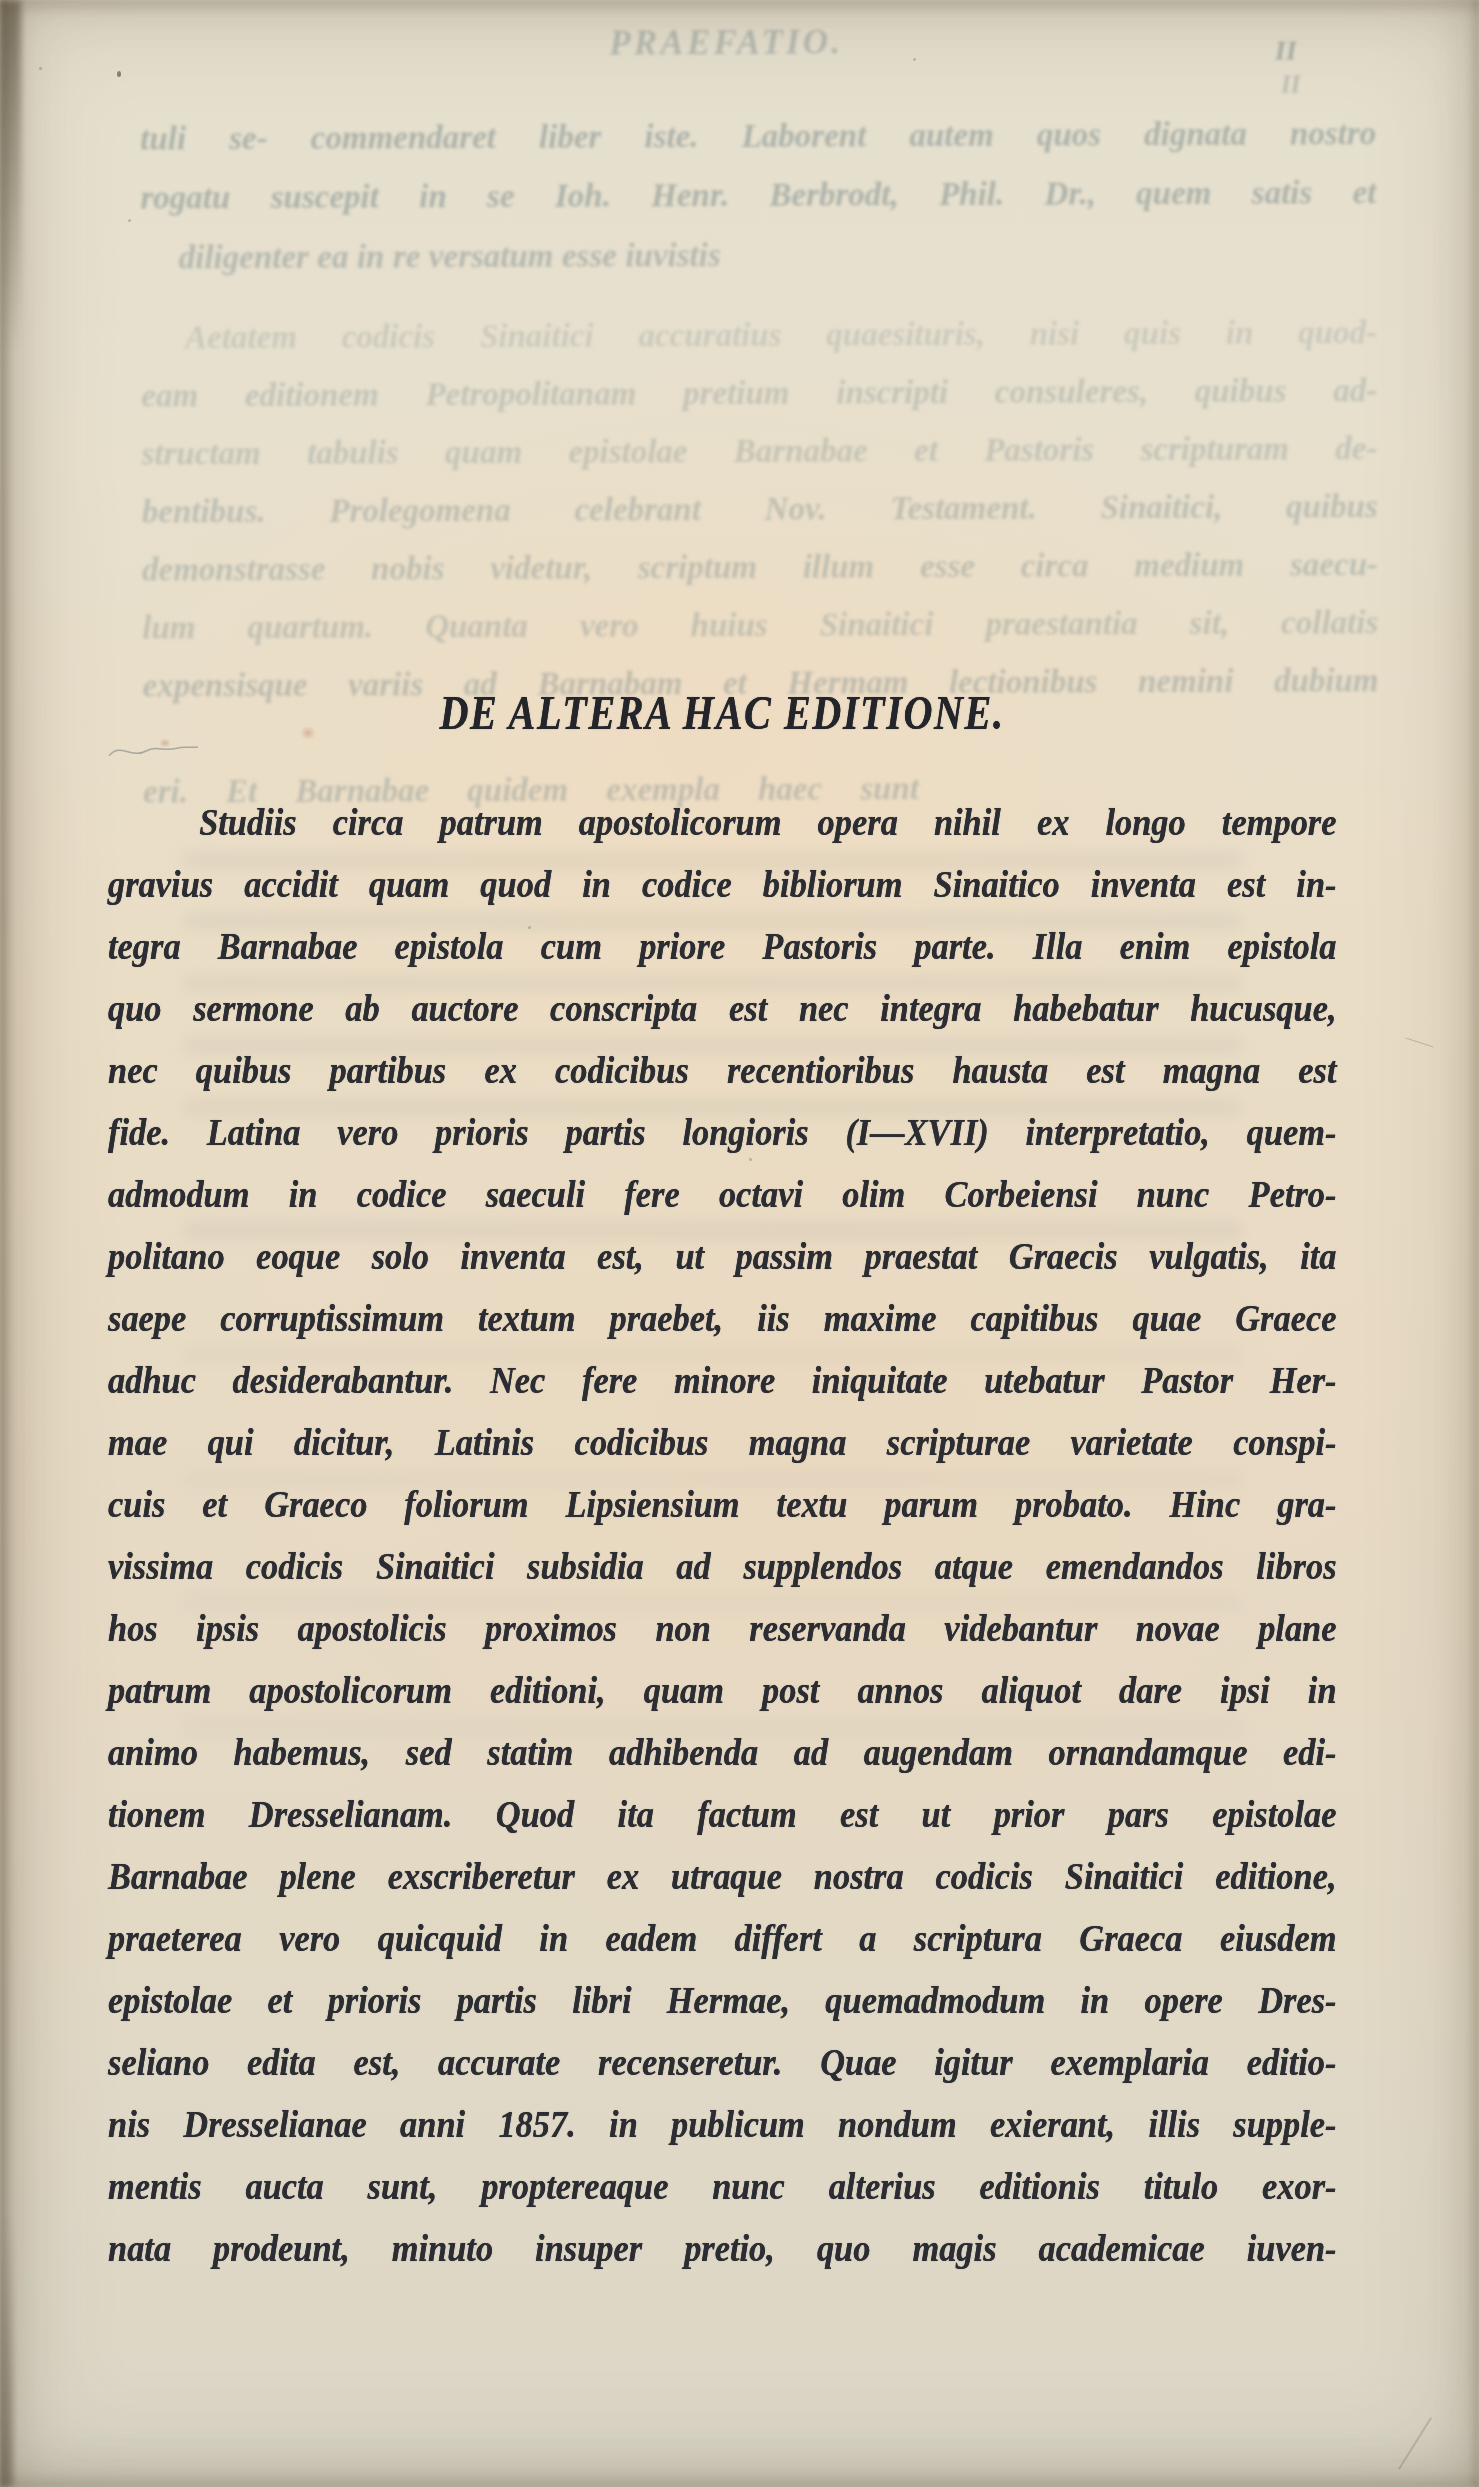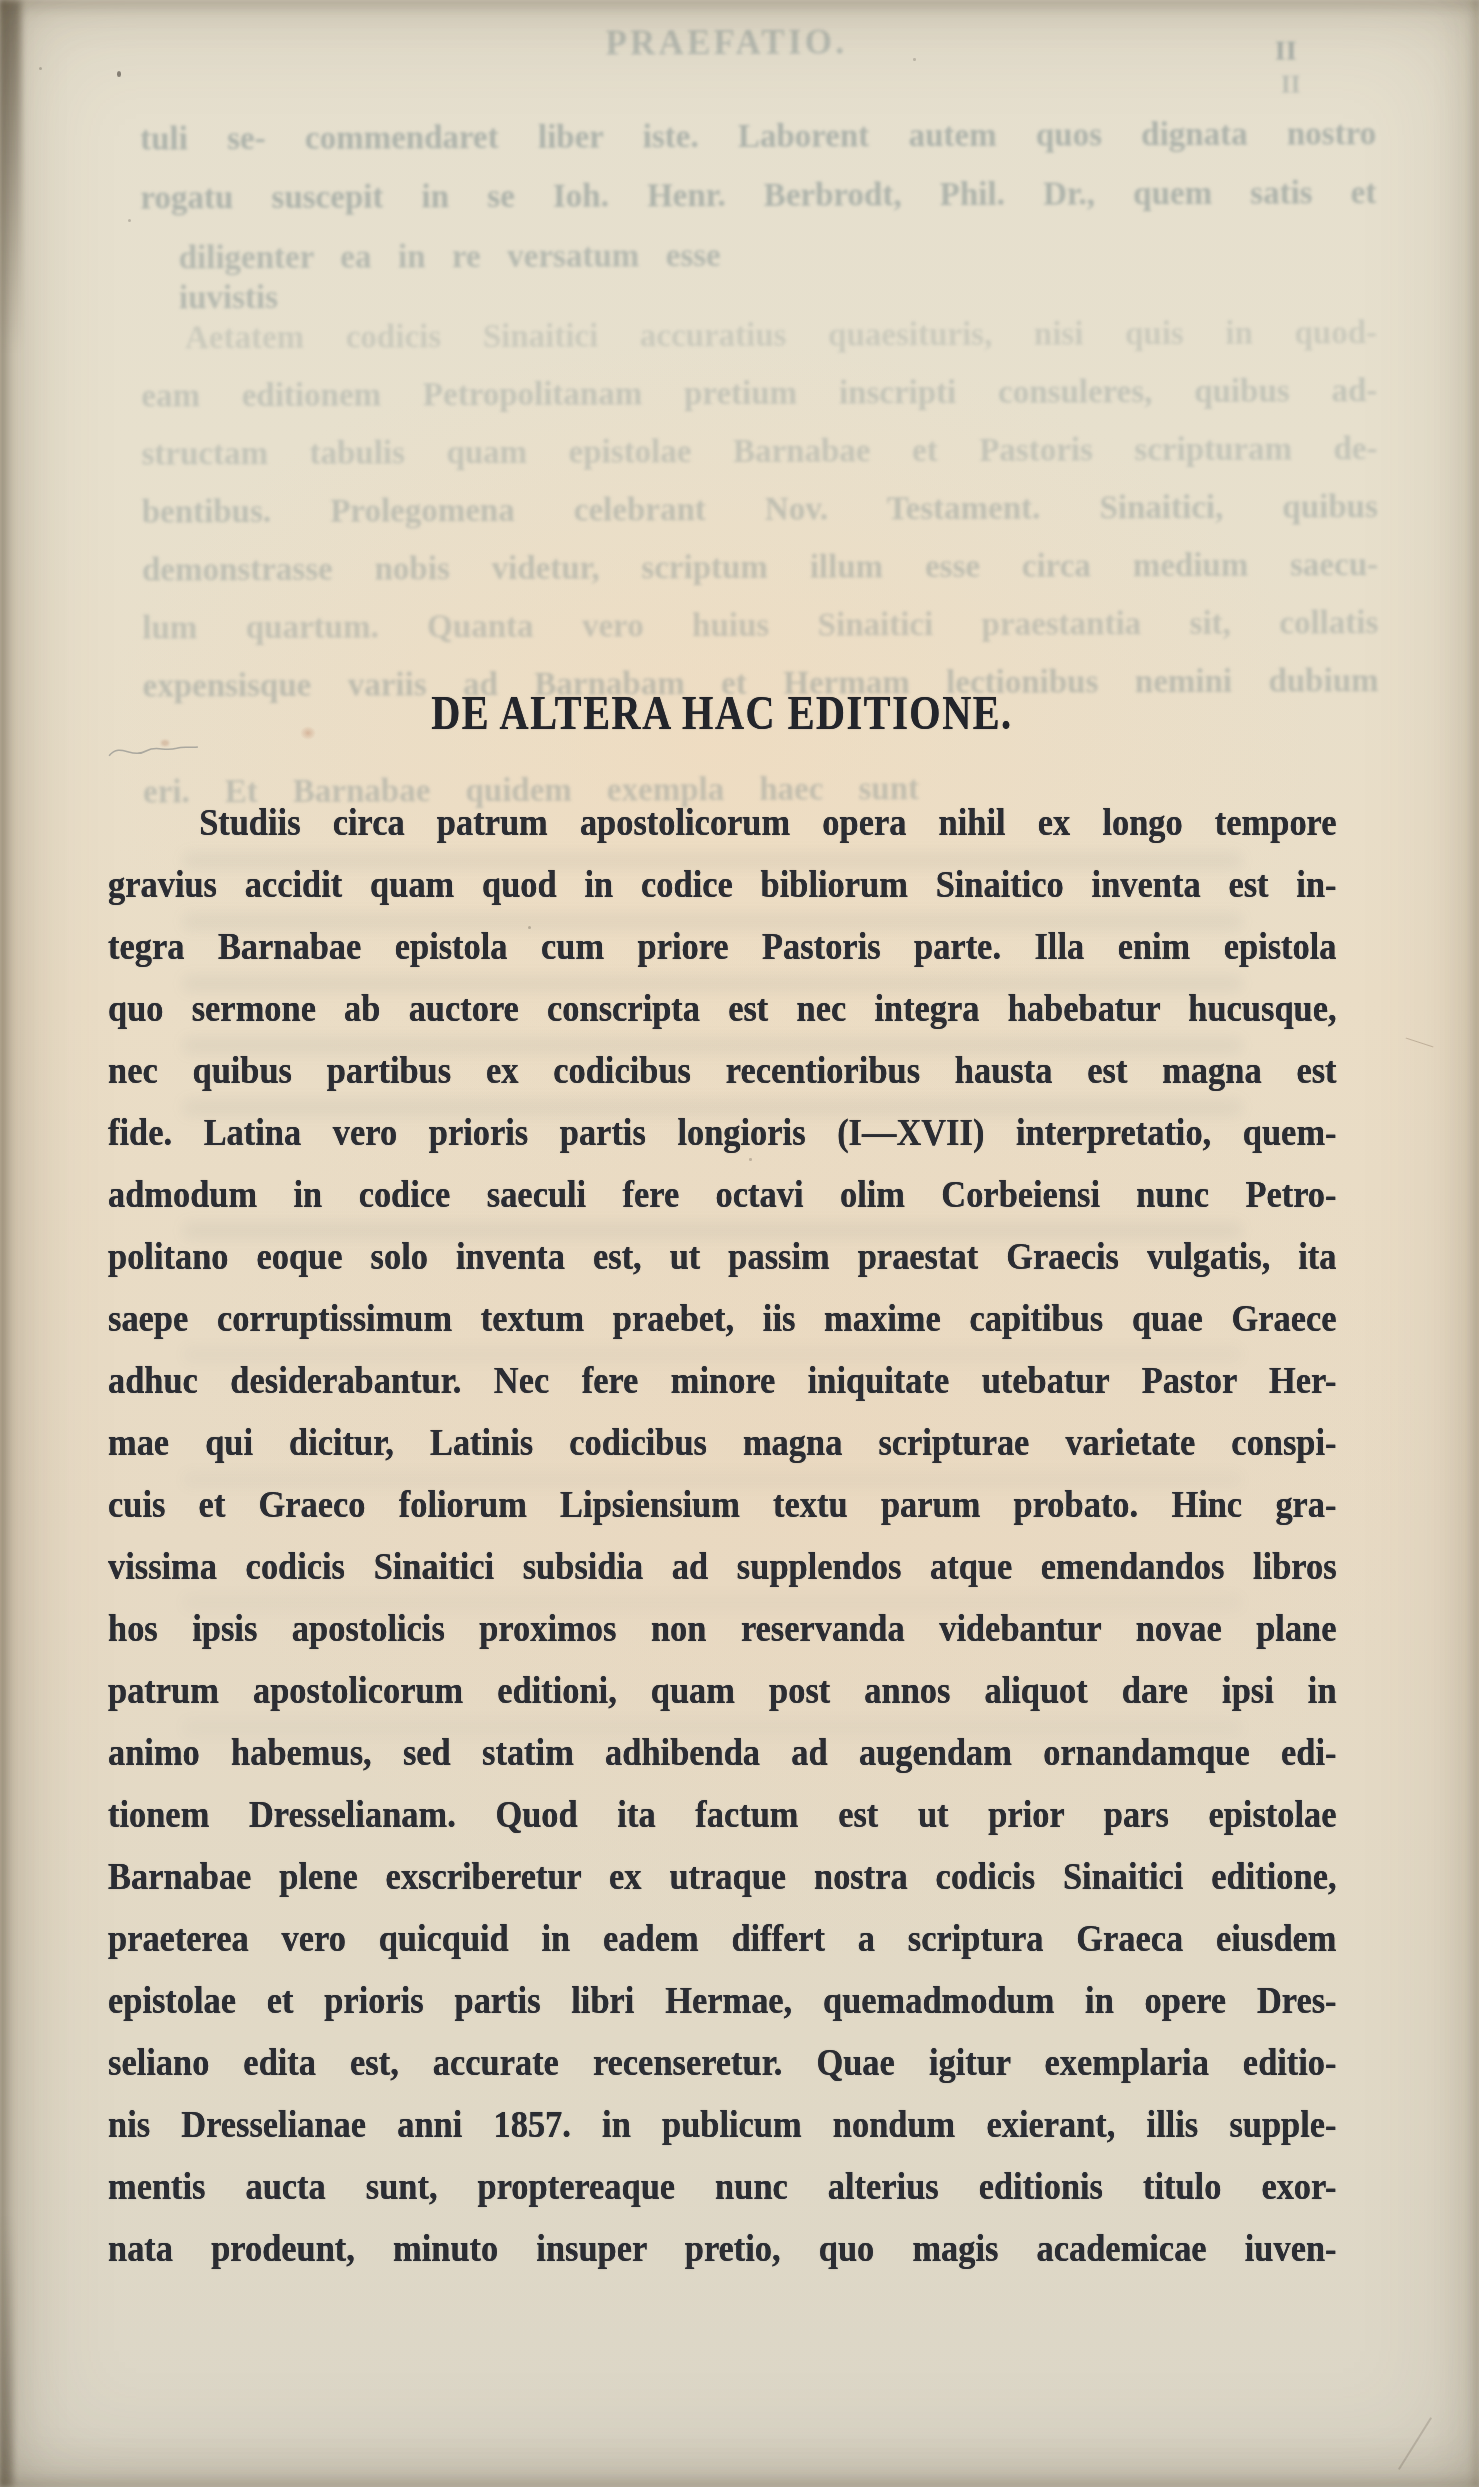--- a/index.html
+++ b/index.html
@@ -3,20 +3,21 @@
 <meta charset="utf-8">
 <style>
   html,body{margin:0;padding:0;background:#c9c4b4;}
   .page{
     position:relative;width:1479px;height:2487px;overflow:hidden;
     font-family:"Liberation Serif","DejaVu Serif",serif;
     background:
       radial-gradient(946px 631px at 48% 30%, rgba(243,219,188,.55), rgba(243,219,188,0) 65%),
       radial-gradient(883px 757px at 55% 58%, rgba(238,214,185,.38), rgba(238,214,185,0) 70%),
       linear-gradient(180deg,#e5dfce 0%,#e7e0cd 18%,#eaddc6 40%,#e7dac4 62%,#e1d9c6 82%,#dbd6c7 100%);
+    font-style: italic;
   }
   .vignette{position:absolute;inset:0;pointer-events:none;
     box-shadow:inset 0 0 114px rgba(96,84,62,.22), inset 19px 0 57px -12.6px rgba(96,84,62,.26),
                inset -17.7px 0 50px -19px rgba(96,84,62,.16), inset 0 -25px 63px -25px rgba(96,84,62,.15);}
   .edge{position:absolute;pointer-events:none;}
   .edge-left{left:0;top:0;bottom:0;width:16.4px;background:linear-gradient(90deg,rgba(66,55,38,.36),rgba(66,55,38,.08) 60%,transparent);filter:blur(1.9px);}
   .edge-left-top{left:0;top:0;width:21.4px;height:353px;background:linear-gradient(180deg,rgba(58,48,32,.55),rgba(58,48,32,0));filter:blur(3.8px);}
   .edge-left-bottom{left:0;bottom:0;width:12.6px;height:271px;background:linear-gradient(0deg,rgba(58,48,32,.38),transparent);filter:blur(3.2px);}
   .edge-right{right:0;top:0;bottom:0;width:11.4px;background:linear-gradient(270deg,rgba(100,88,66,.22),transparent);filter:blur(1.9px);}
   .edge-top{top:0;left:0;right:0;height:16.4px;background:linear-gradient(180deg,rgba(90,80,60,.17),transparent);filter:blur(1.9px);}

